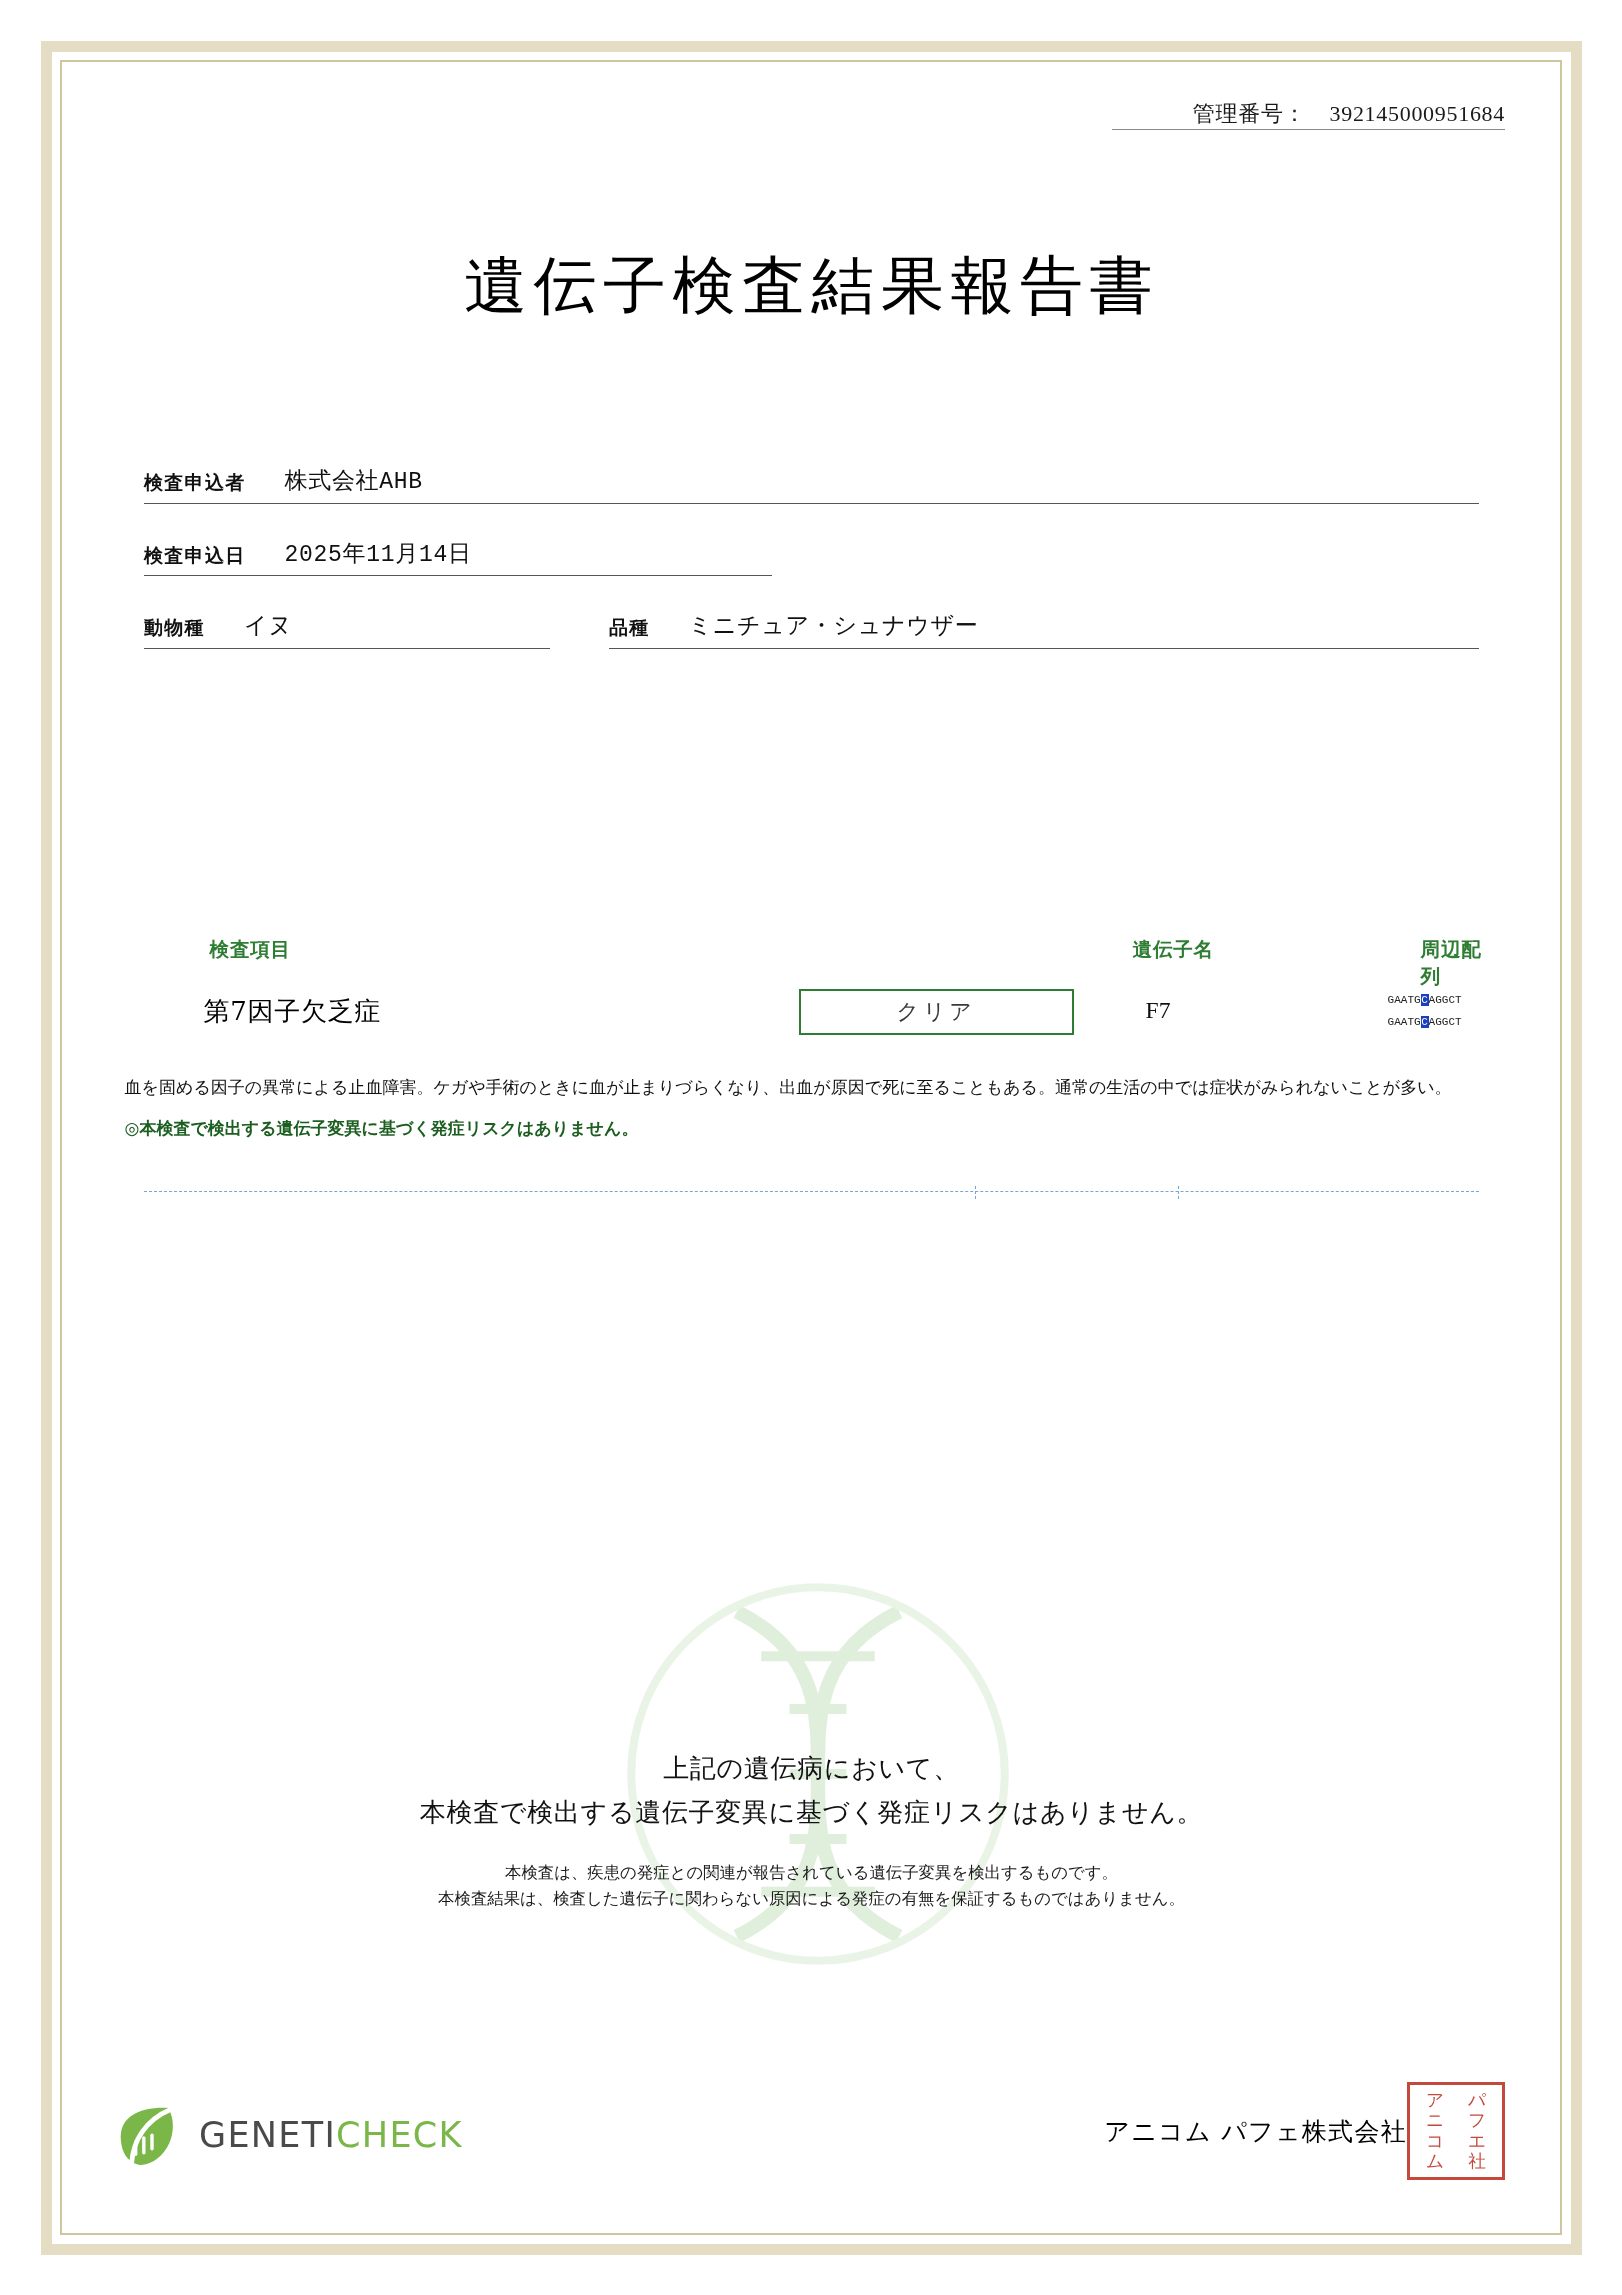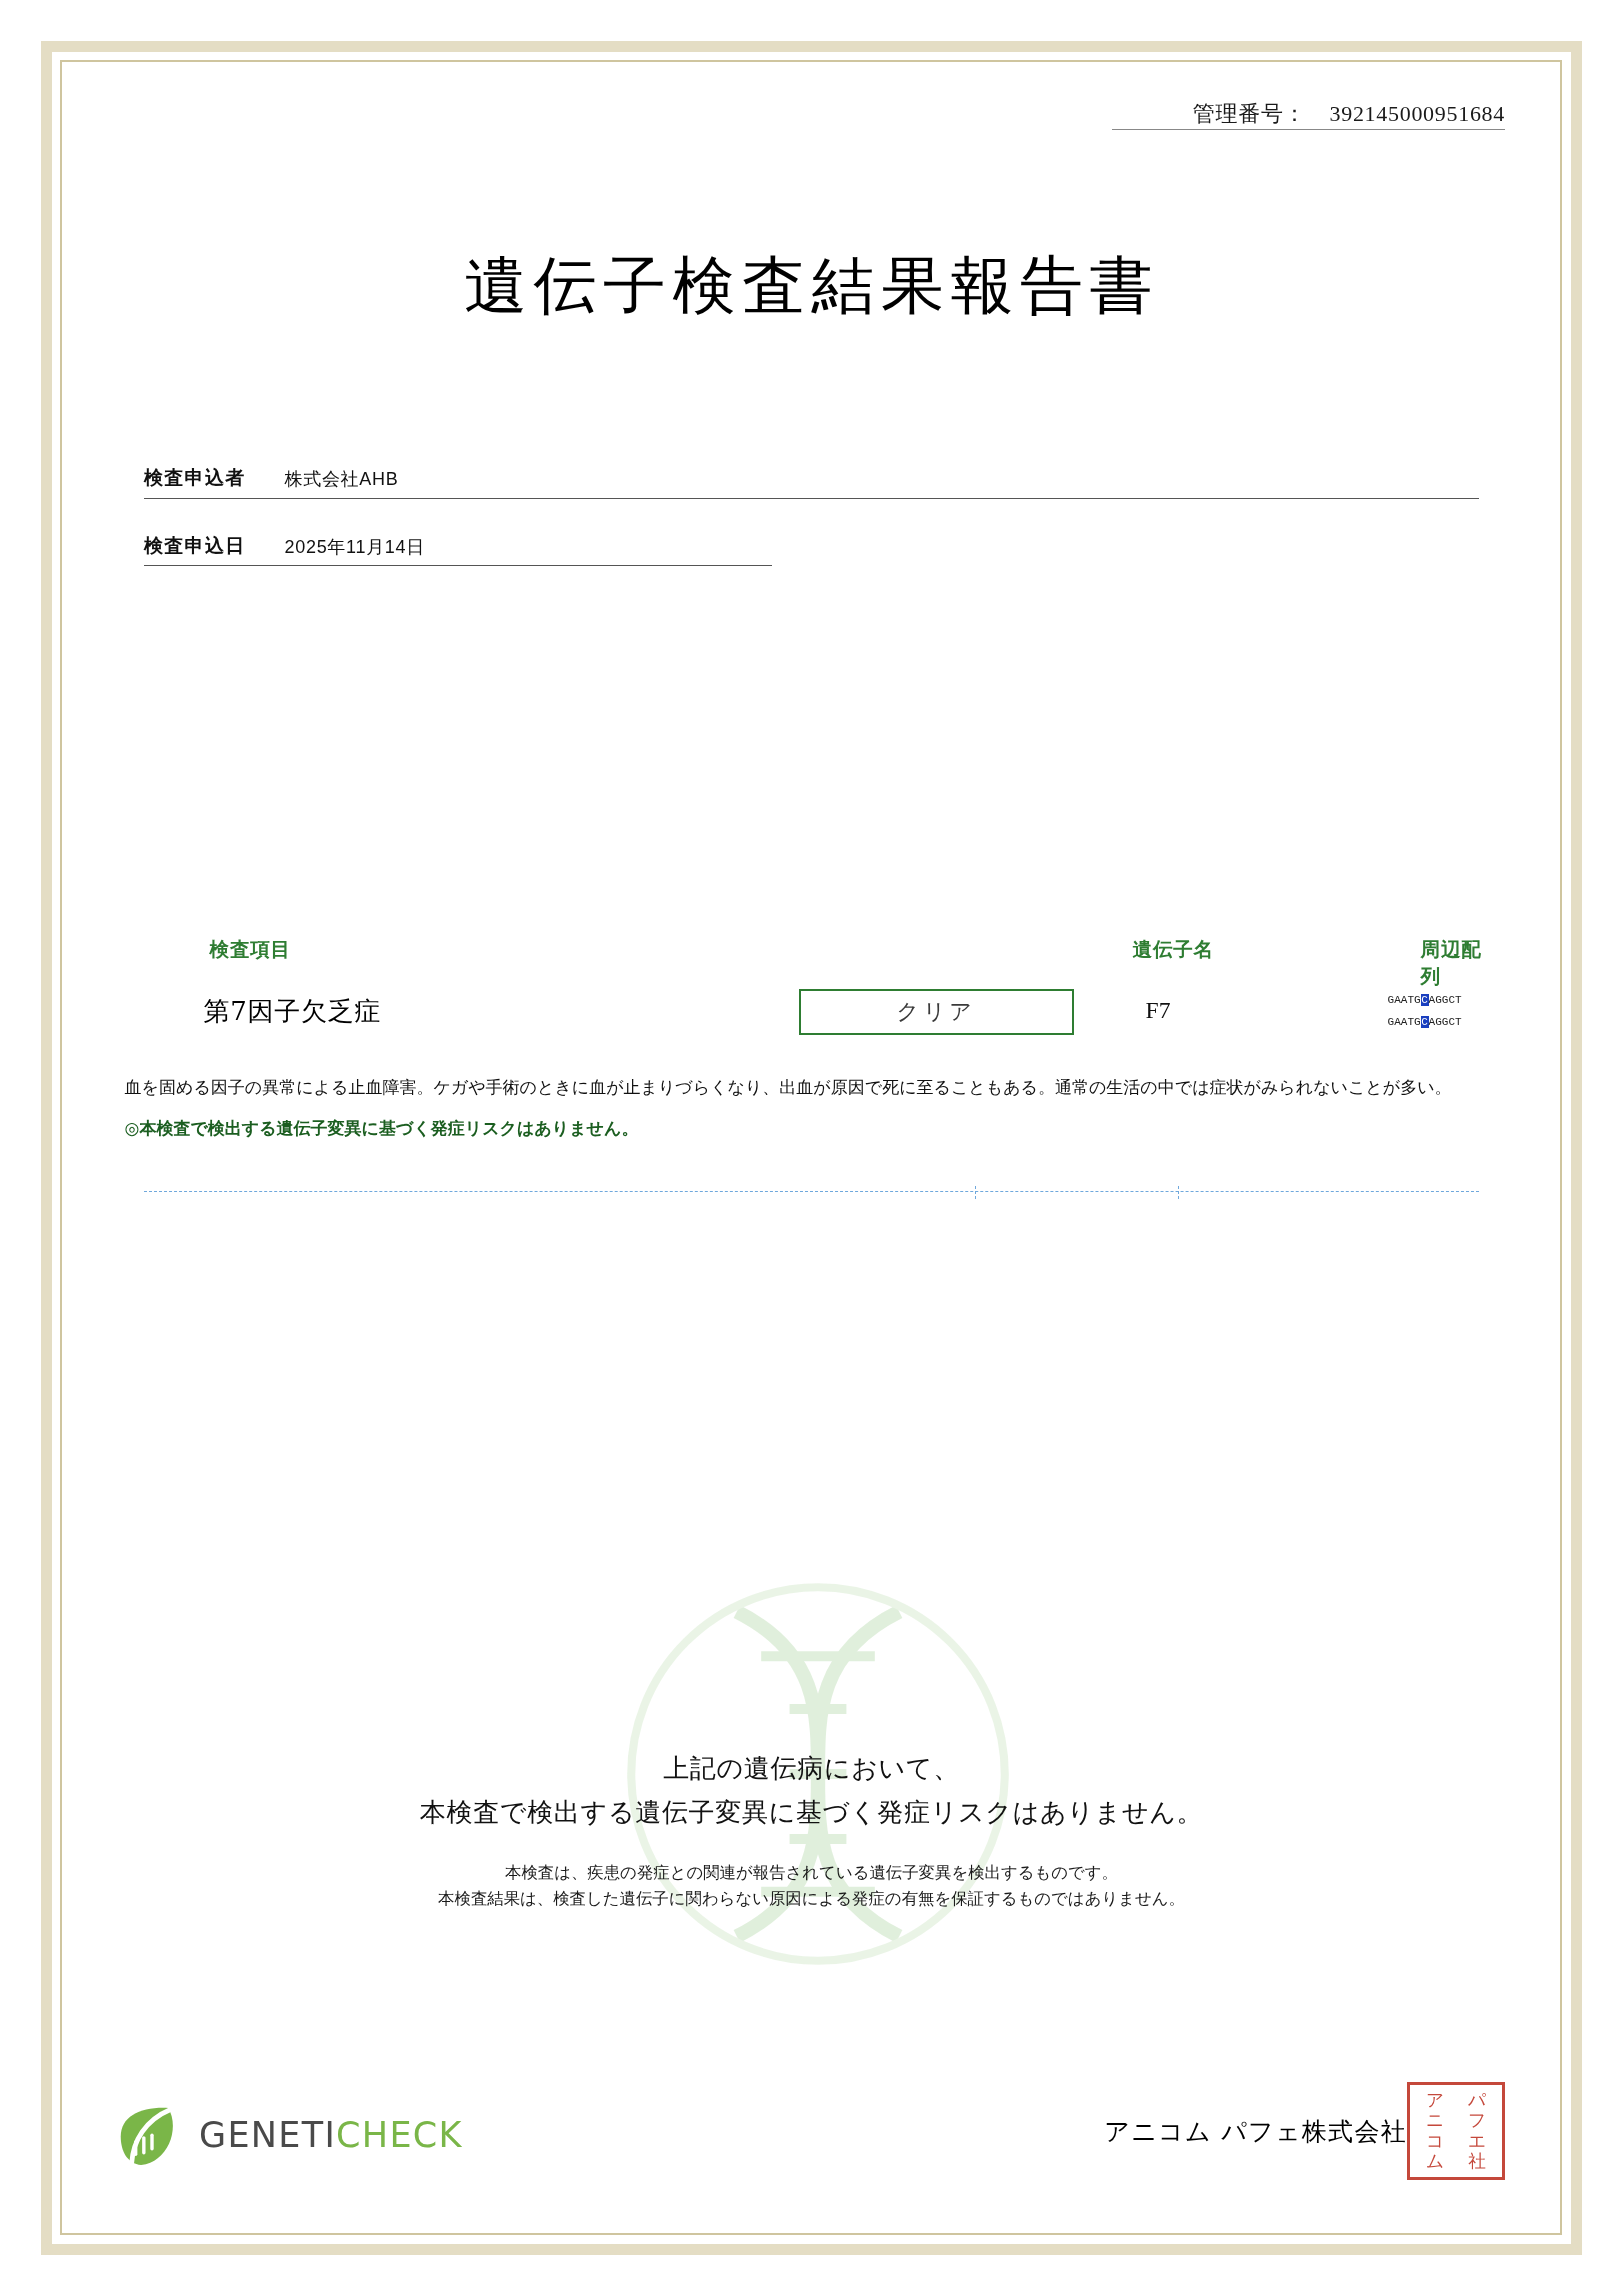--- a/index.html
+++ b/index.html
@@ -95,25 +95,25 @@
     gap: 17px;
   }
   .fld .lbl {
     font-size: 19px;
     font-weight: 700;
     letter-spacing: 1.3px;
     white-space: nowrap;
     font-family: "DejaVu Serif", serif;
   }
   .fld .val {
-    font-size: 18px;
+    font-size: 23px;
     margin-left: 22px;
     white-space: nowrap;
     letter-spacing: 0.7px;
-    font-family: Liberation Sans, sans-serif;
+    font-family: Liberation Mono, monospace;
   }
   .fld.w-full { width: 1335px; }
   .fld.w-applydate { width: 628px; }
   .fld.w-reportdate { width: 648px; margin-left: 59px; }
   .fld.w-species { width: 406px; }
   .fld.w-breed { width: 870px; margin-left: 59px; }
   .fld.w-birth { width: 628px; }
   .fld.w-sex { width: 262px; margin-left: 59px; }
   .fld.w-mgmt { width: 458px; margin-left: 22px; }
 
@@ -343,20 +343,30 @@
       </div>
     </div>
 
     <div class="meta-row">
       <div class="fld w-applydate">
         <span class="lbl">検査申込日</span>
         <span class="val">2025年11月14日</span>
       </div>
     </div>
 
+    <div class="meta-row">
+      <div class="fld w-species">
+        <span class="lbl">動物種</span>
+        <span class="val">イヌ</span>
+      </div>
+      <div class="fld w-breed">
+        <span class="lbl">品種</span>
+        <span class="val">ミニチュア・シュナウザー</span>
+      </div>
+    </div>
 
 
   </div>
 
   <div class="res-head">
     <div class="h h-item">検査項目</div>
     <div class="h h-gene">遺伝子名</div>
     <div class="h h-seq">周辺配列</div>
   </div>
 

